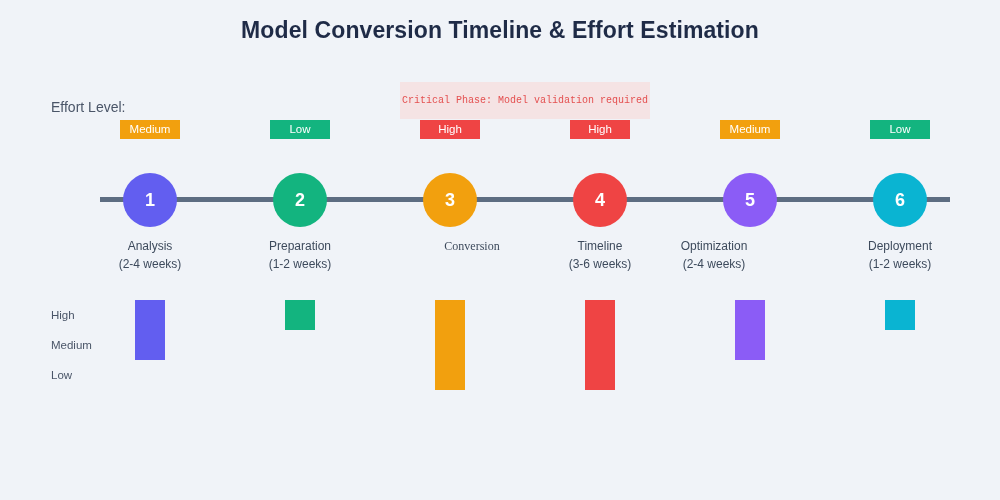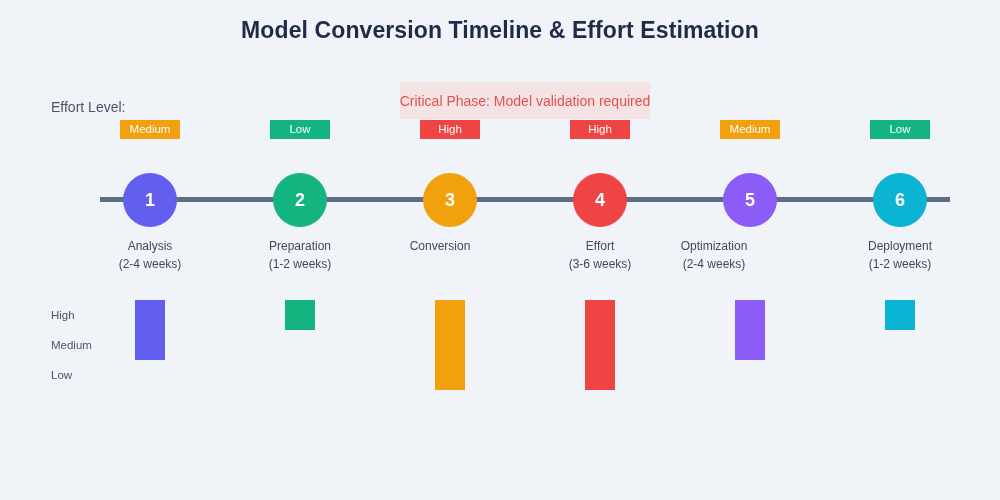--- a/index.html
+++ b/index.html
@@ -49,23 +49,24 @@
     top: 82px;
     width: 250px;
     height: 37px;
     background: #f5e3e4;
     display: flex;
     align-items: center;
     justify-content: center;
     box-sizing: border-box;
   }
   .annotation-text {
-    font-size: 14px;
+    font-size: 10px;
     color: #e45050;
     white-space: nowrap;
+    font-family: Liberation Mono, monospace;
   }
 
   
   .badge {
     position: absolute;
     top: 120px;
     height: 19px;
     line-height: 19px;
     text-align: center;
     font-size: 11.5px;
@@ -157,22 +158,22 @@
       <div class="node" style="background: rgb(98, 94, 240); left: 123px;">1</div>
       <div class="node" style="background: rgb(19, 180, 127); left: 273px;">2</div>
       <div class="node" style="background: rgb(242, 160, 14); left: 423px;">3</div>
       <div class="node" style="background: rgb(239, 68, 68); left: 573px;">4</div>
       <div class="node" style="background: rgb(139, 92, 246); left: 723px;">5</div>
       <div class="node" style="background: rgb(10, 180, 210); left: 873px;">6</div>
     </div>
   <div id="captions">
       <div class="stage-caption" style="left: 70px;"><span>Analysis</span><span class="duration">(2-4 weeks)</span></div>
       <div class="stage-caption" style="left: 220px;"><span>Preparation</span><span class="duration">(1-2 weeks)</span></div>
-      <div class="stage-caption" style="left: 360px;"><span>Conversion</span></div>
-      <div class="stage-caption" style="left: 520px;"><span>Effort</span><span class="duration">(3-6 weeks)</span></div>
+      <div class="stage-caption" style="left: 392px; font-family: Liberation Serif, serif;"><span>Conversion</span></div>
+      <div class="stage-caption" style="left: 520px;"><span>Timeline</span><span class="duration">(3-6 weeks)</span></div>
       <div class="stage-caption" style="left: 634px;"><span>Optimization</span><span class="duration">(2-4 weeks)</span></div>
       <div class="stage-caption" style="left: 820px;"><span>Deployment</span><span class="duration">(1-2 weeks)</span></div>
     </div>
 
   <div class="axis-label axis-high">High</div>
   <div class="axis-label axis-medium">Medium</div>
   <div class="axis-label axis-low">Low</div>
 
   <div id="bars">
       <div class="bar" style="background: rgb(98, 94, 240); left: 135px; top: 300px; height: 60px;"></div>

